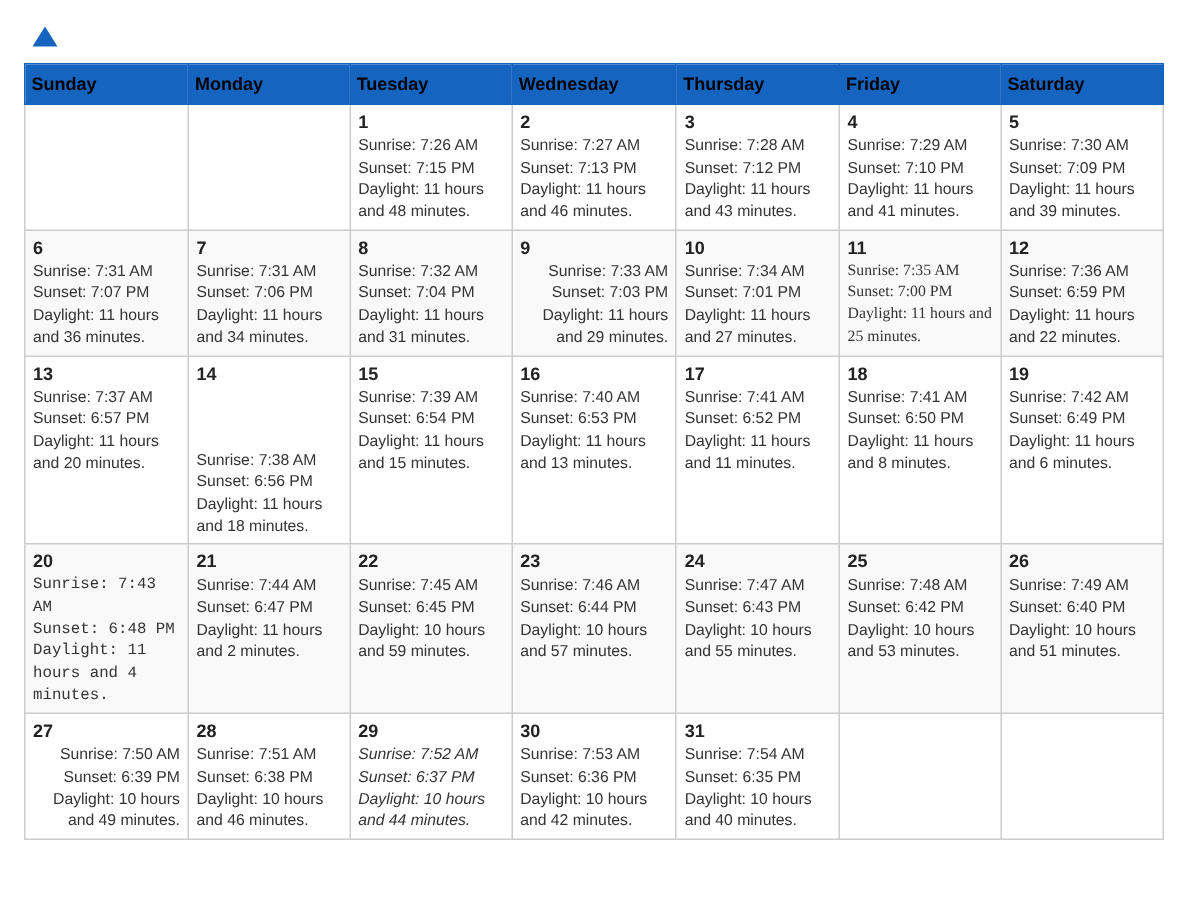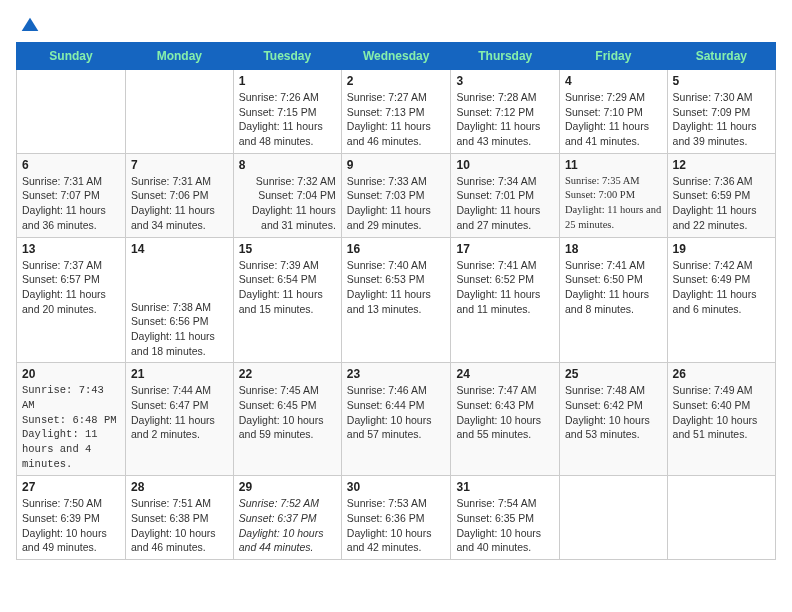--- a/index.html
+++ b/index.html
@@ -53,23 +53,23 @@
       font-size: 14px;
       color: #555;
     }
     .calendar {
       width: 100%;
       border-collapse: collapse;
       font-size: 11px;
     }
     .calendar th {
       background-color: #1565c0;
-      color: #86efac;
+      color: #000000;
       padding: 6px 4px;
-      text-align: center;
+      text-align: left;
       font-size: 12px;
       font-weight: bold;
       border: 1px solid #1565c0;
     }
     .calendar td {
       border: 1px solid #ccc;
       padding: 4px 5px;
       vertical-align: top;
       width: 113px;
       min-height: 80px;
@@ -167,27 +167,27 @@
 Daylight: 11 hours and 36 minutes.</div>
         </td>
         <td>
           <div class="day-num">7</div>
           <div class="day-info" style="white-space: pre-line;">Sunrise: 7:31 AM
 Sunset: 7:06 PM
 Daylight: 11 hours and 34 minutes.</div>
         </td>
         <td>
           <div class="day-num">8</div>
-          <div class="day-info" style="white-space: pre-line; text-align: right;">Sunrise: 7:32 AM
+          <div class="day-info" style="white-space: pre-line;">Sunrise: 7:32 AM
 Sunset: 7:04 PM
 Daylight: 11 hours and 31 minutes.</div>
         </td>
         <td>
           <div class="day-num">9</div>
-          <div class="day-info" style="white-space: pre-line;">Sunrise: 7:33 AM
+          <div class="day-info" style="white-space: pre-line; text-align: right;">Sunrise: 7:33 AM
 Sunset: 7:03 PM
 Daylight: 11 hours and 29 minutes.</div>
         </td>
         <td>
           <div class="day-num">10</div>
           <div class="day-info" style="white-space: pre-line;">Sunrise: 7:34 AM
 Sunset: 7:01 PM
 Daylight: 11 hours and 27 minutes.</div>
         </td>
         <td>
@@ -287,21 +287,21 @@
         <td>
           <div class="day-num">26</div>
           <div class="day-info" style="white-space: pre-line;">Sunrise: 7:49 AM
 Sunset: 6:40 PM
 Daylight: 10 hours and 51 minutes.</div>
         </td>
       </tr>
       <tr>
         <td>
           <div class="day-num">27</div>
-          <div class="day-info" style="white-space: pre-line;">Sunrise: 7:50 AM
+          <div class="day-info" style="white-space: pre-line; text-align: right;">Sunrise: 7:50 AM
 Sunset: 6:39 PM
 Daylight: 10 hours and 49 minutes.</div>
         </td>
         <td>
           <div class="day-num">28</div>
           <div class="day-info" style="white-space: pre-line;">Sunrise: 7:51 AM
 Sunset: 6:38 PM
 Daylight: 10 hours and 46 minutes.</div>
         </td>
         <td>

